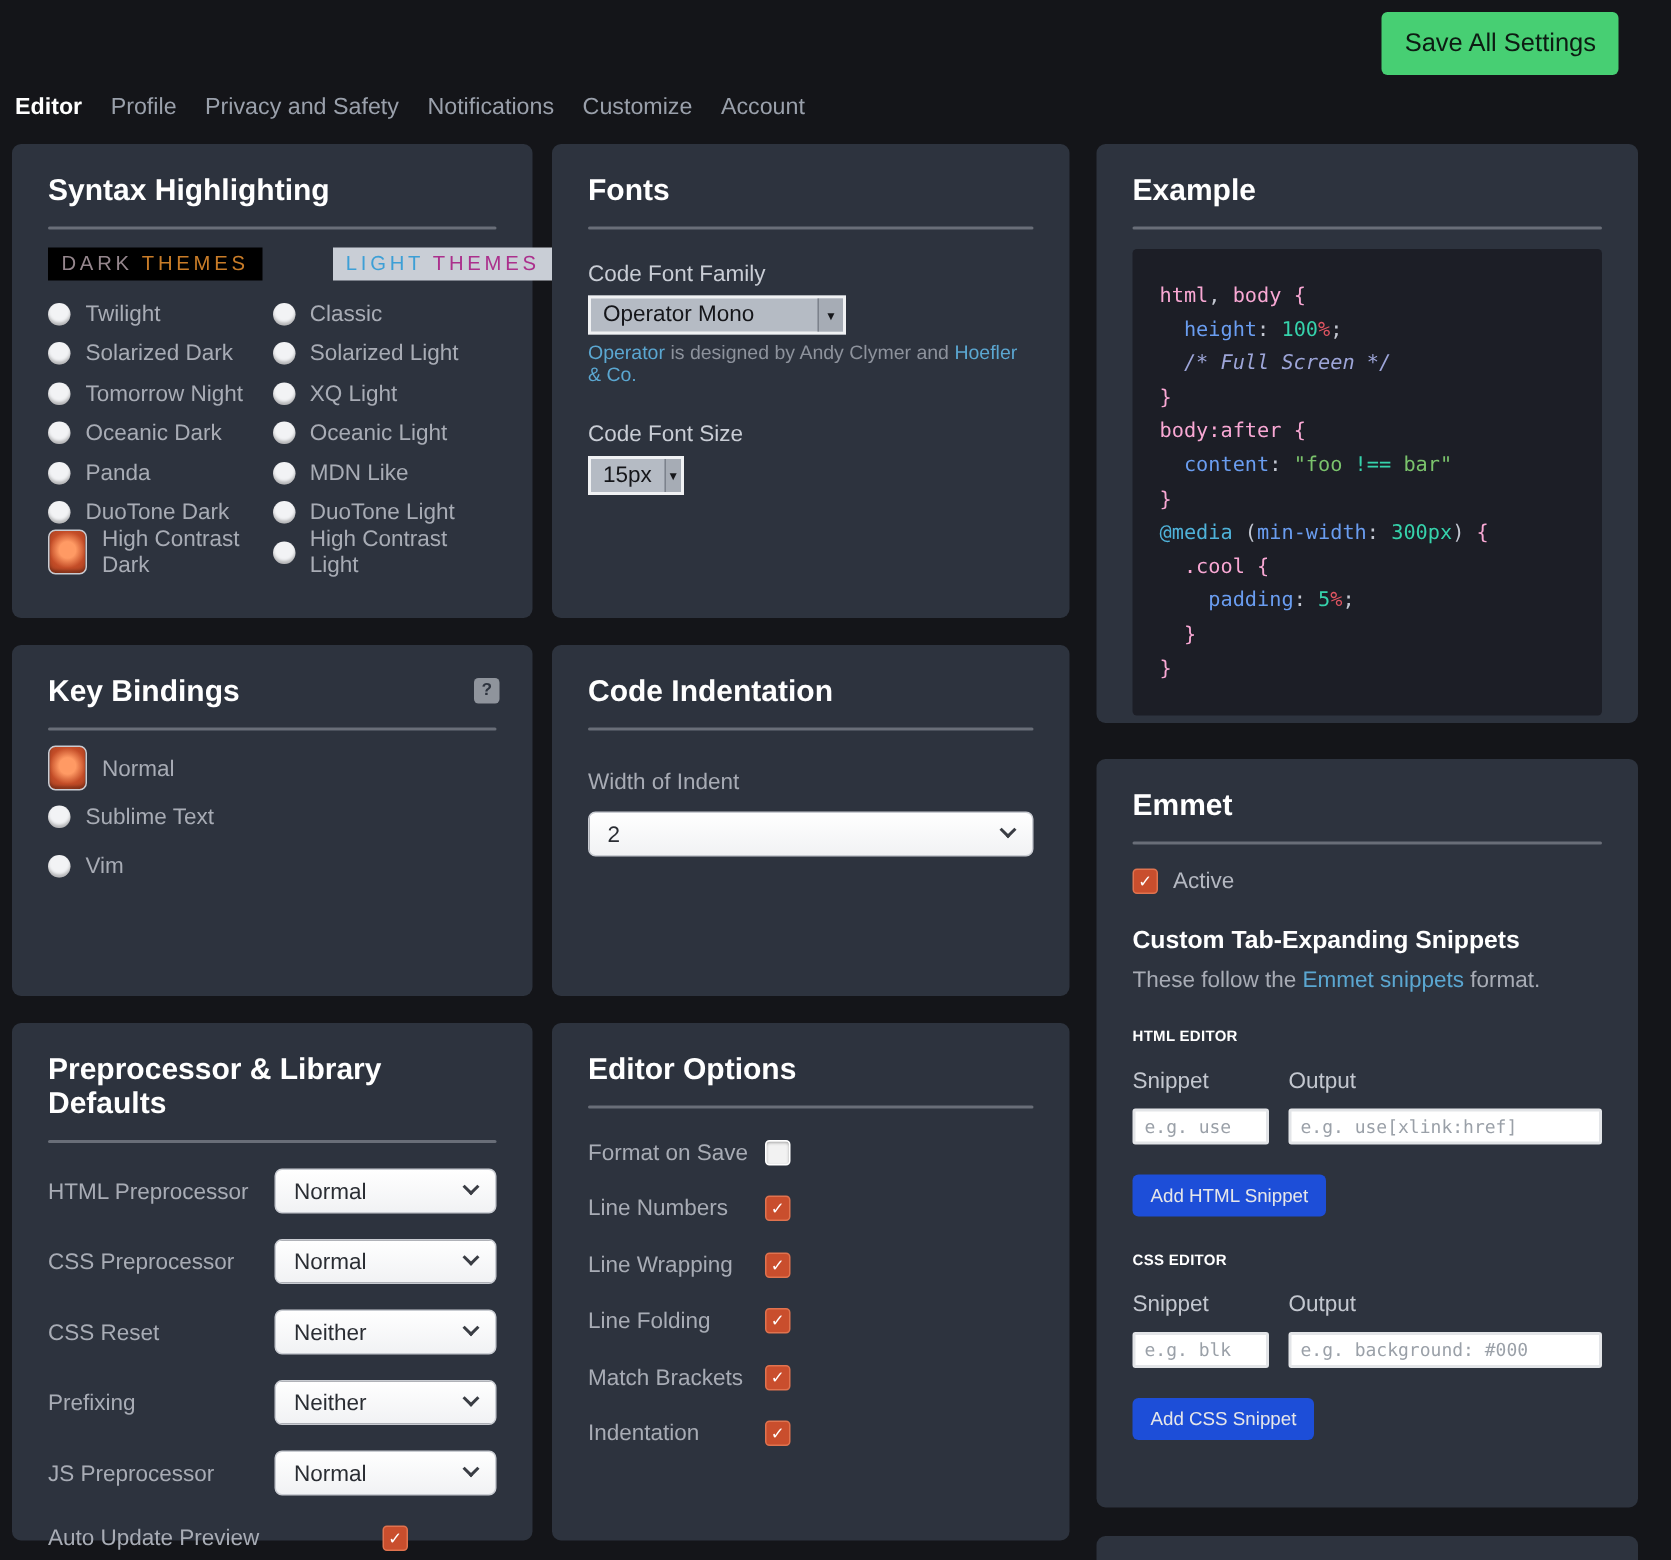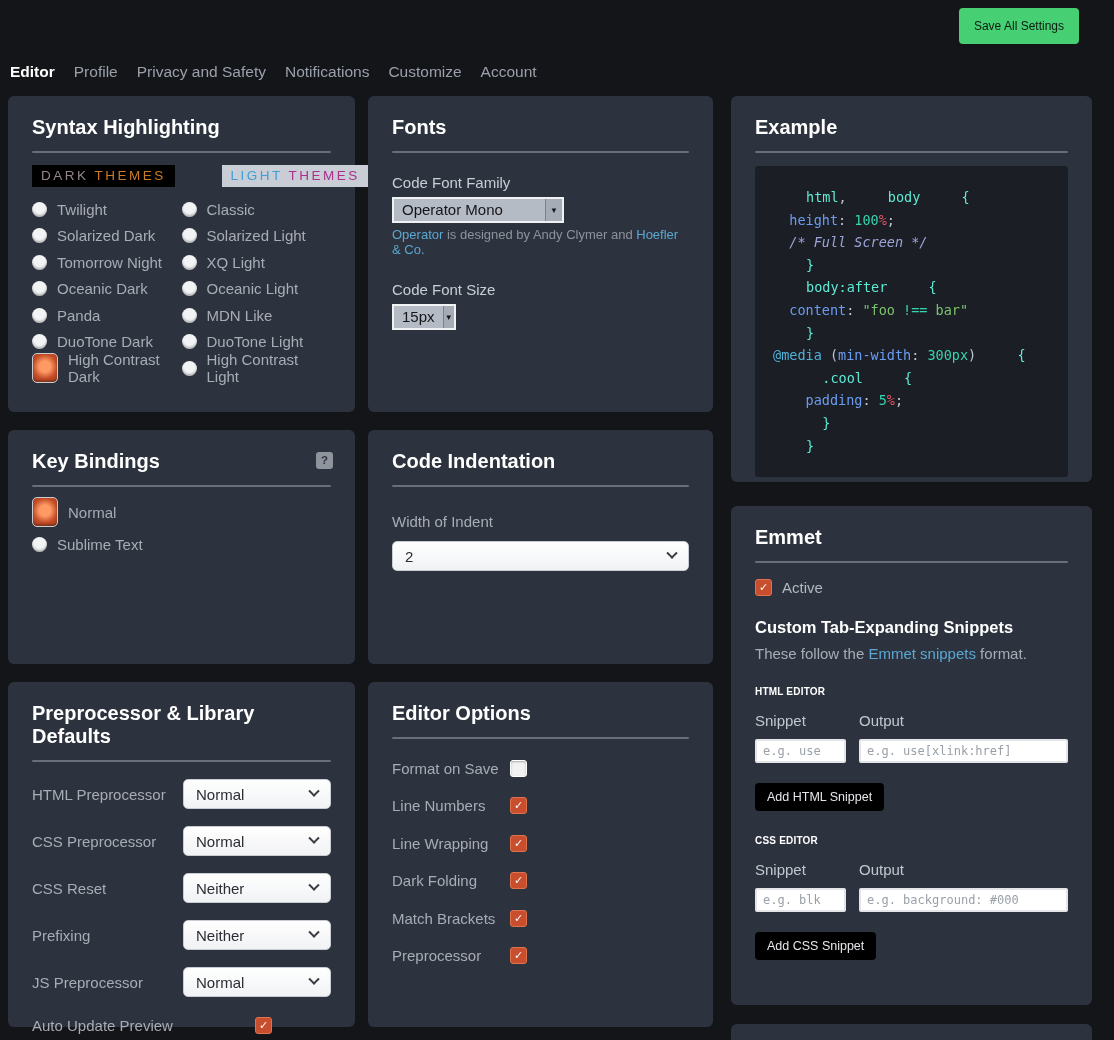--- a/index.html
+++ b/index.html
@@ -9,21 +9,21 @@
     font-family:"Liberation Sans", sans-serif;
     position:relative;
     color:#a8acb5;
   }
   
   .save-btn {
     position:absolute; top:8px; right:35px;
     background:#47cf73; color:#0d1b12;
     border:none; border-radius:4px;
     font-family:"Liberation Sans", sans-serif;
-    font-size:12px; padding:11px 15px; cursor:pointer;
+    font-size:17px; padding:11px 15px; cursor:pointer;
   }
   .tabs {
     position:absolute; top:63px; left:10px;
     display:flex; gap:19px; font-size:15.5px;
   }
   .tab { color:#9aa0ab; cursor:pointer; }
   .tab.active { color:#ffffff; font-weight:bold; }
   
   .col { position:absolute; top:96px; }
   .col1 { left:8px;   width:347px; }
@@ -78,21 +78,21 @@
     font-size:8px; color:#15161a;
   }
   .helper { font-size:13px; color:#8d929c; margin-top:4px; }
   .helper a { color:#5ba7d1; text-decoration:none; cursor:pointer; }
   
   .code-block {
     background:#1c1e26; border-radius:3px; margin-top:13px;
     padding:20px 18px; font-family:"DejaVu Sans Mono", monospace;
     font-size:13.5px; line-height:22.6px; white-space:pre;
   }
-  .tok-y { color:#5eead4;margin-left:33px; }
+  .tok-y { color:#f9a8d4; }
   .tok-p { color:#c3c7d1; }
   .tok-b { color:#6a9df0; }
   .tok-t { color:#36d3ac; }
   .tok-r { color:#e05562; }
   .tok-c { color:#9da5d8; font-style:italic; }
   .tok-s { color:#7bc36c; }
   .tok-m { color:#4fb2d9; }
   
   .sel {
     background:linear-gradient(#ffffff,#f1f2f4);
@@ -125,21 +125,21 @@
   .snip-row { display:flex; gap:13px; margin-top:10px; }
   .snip-row input {
     border:2px solid #e3e5e8; border-radius:2px; background:#fff;
     height:24px; padding:0 6px;
     font-family:"DejaVu Sans Mono", monospace; font-size:12px; color:#444;
   }
   .snip-row input::placeholder { color:#9aa0a8; }
   .inp-snippet { width:91px; }
   .inp-output  { width:211px; }
   .add-btn {
-    margin-top:20px; background:#000000; color:#e5e6e9;
+    margin-top:20px; background:#1d4ed8; color:#e5e6e9;
     border:none; border-radius:4px; font-family:"Liberation Sans", sans-serif;
     font-size:12.5px; padding:7px 12px; cursor:pointer; display:inline-block;
   }
   
   .prep-row { display:flex; align-items:center; justify-content:space-between; margin-top:17px; height:30px; }
   .prep-row .lbl { font-size:15px; color:#a8acb5; }
   .prep-row .sel { width:148px; }
   .prep-row.cb-row { justify-content:flex-start; margin-top:13px; }
   .prep-row.cb-row .lbl { width:223px; }
   
@@ -243,20 +243,24 @@
     <div class="help-icon">?</div>
     <div class="divider"></div>
     <div class="radio-list loose" id="kb-options">
         <label class="radio-item">
           <span class="rad sel"></span>
           <span class="lbl">Normal</span>
         </label>
         <label class="radio-item">
           <span class="rad"></span>
           <span class="lbl">Sublime Text</span>
+        </label>
+        <label class="radio-item">
+          <span class="rad"></span>
+          <span class="lbl">Vim</span>
         </label>
       </div>
   </div>
 
   <div class="panel" style="height:345px;">
     <div class="panel-title">Preprocessor &amp; Library Defaults</div>
     <div class="divider"></div>
     <div id="prep-rows">
         <div class="prep-row">
           <span class="lbl">HTML Preprocessor</span>
@@ -338,29 +342,29 @@
         </div>
         <div class="eo-row">
           <span class="lbl">Line Numbers</span>
           <span class="cb on">✓</span>
         </div>
         <div class="eo-row">
           <span class="lbl">Line Wrapping</span>
           <span class="cb on">✓</span>
         </div>
         <div class="eo-row">
-          <span class="lbl">Dark Folding</span>
+          <span class="lbl">Line Folding</span>
           <span class="cb on">✓</span>
         </div>
         <div class="eo-row">
           <span class="lbl">Match Brackets</span>
           <span class="cb on">✓</span>
         </div>
         <div class="eo-row">
-          <span class="lbl">Preprocessor</span>
+          <span class="lbl">Indentation</span>
           <span class="cb on">✓</span>
         </div>
       </div>
   </div>
 </div>
 
 <div class="col col3">
   <div class="panel" style="height:386px; margin-bottom:24px;">
     <div class="panel-title">Example</div>
     <div class="divider"></div>

